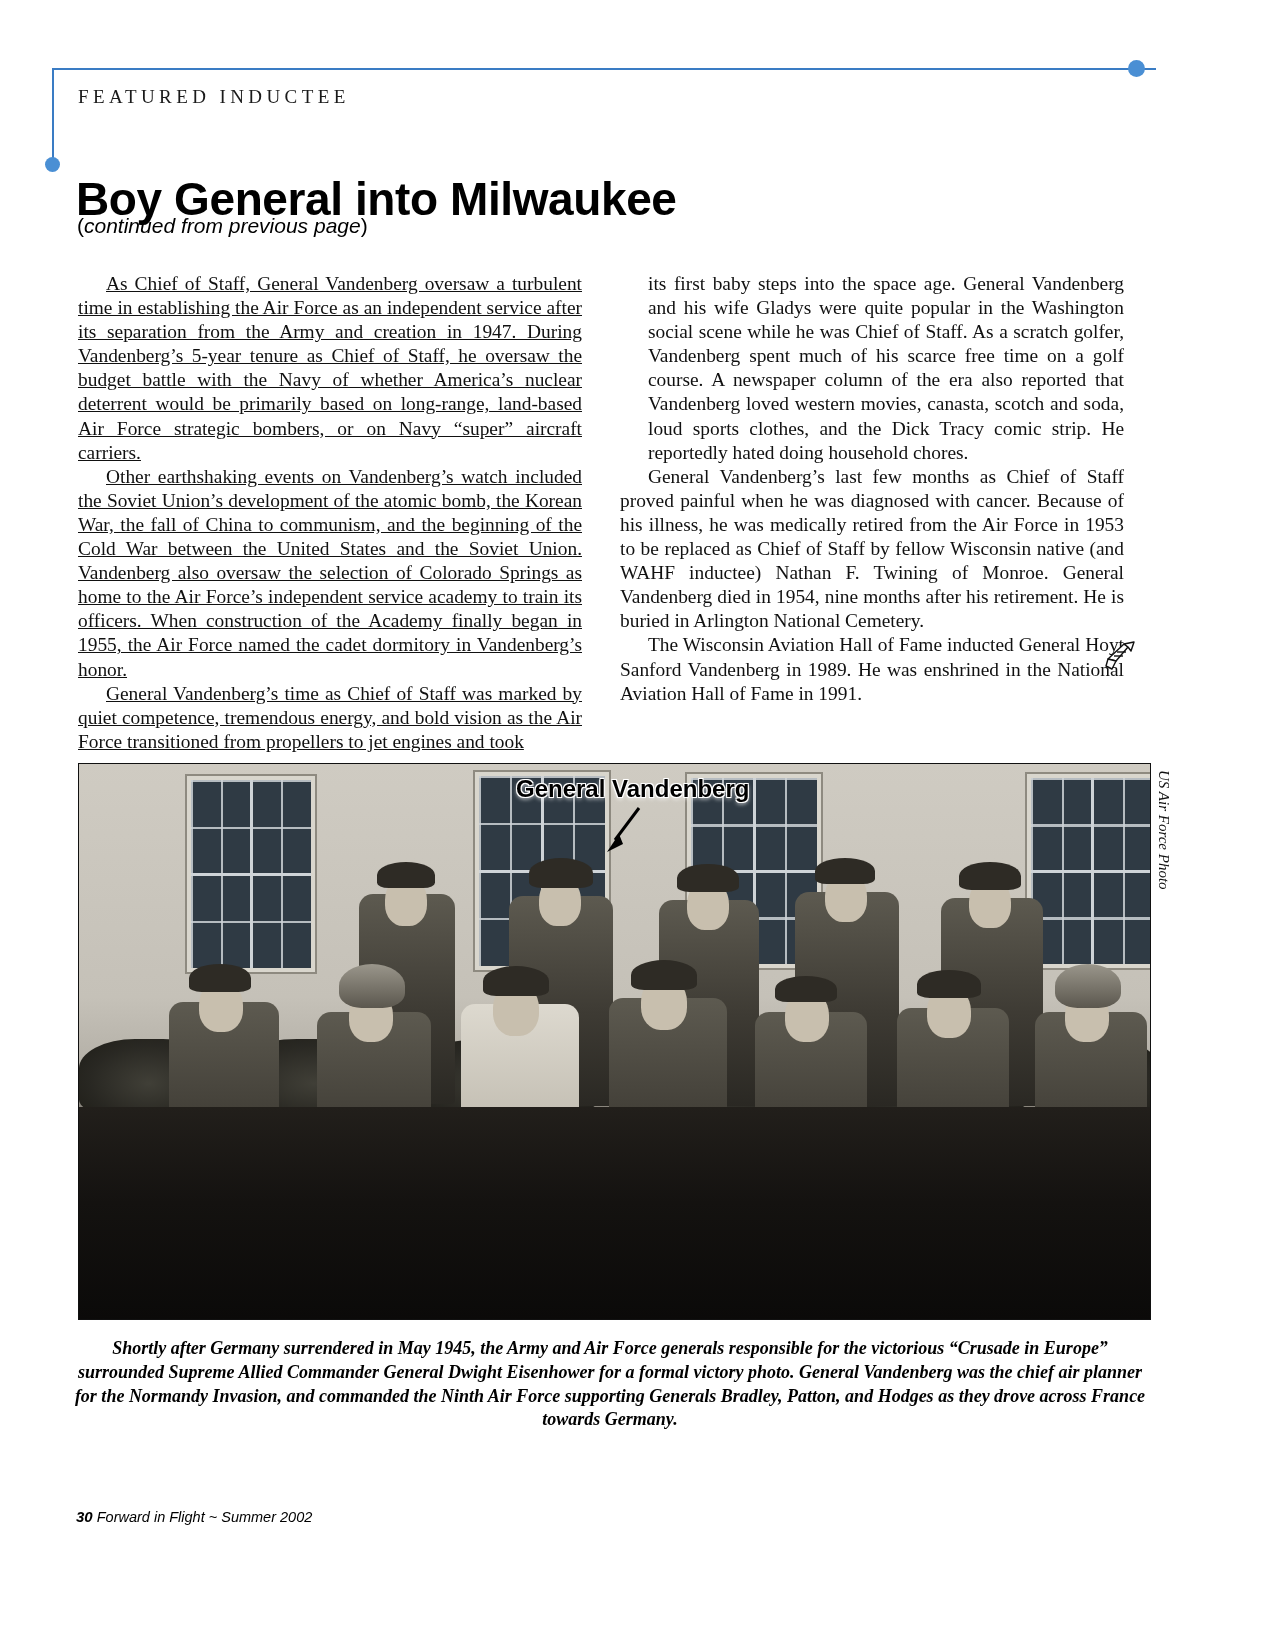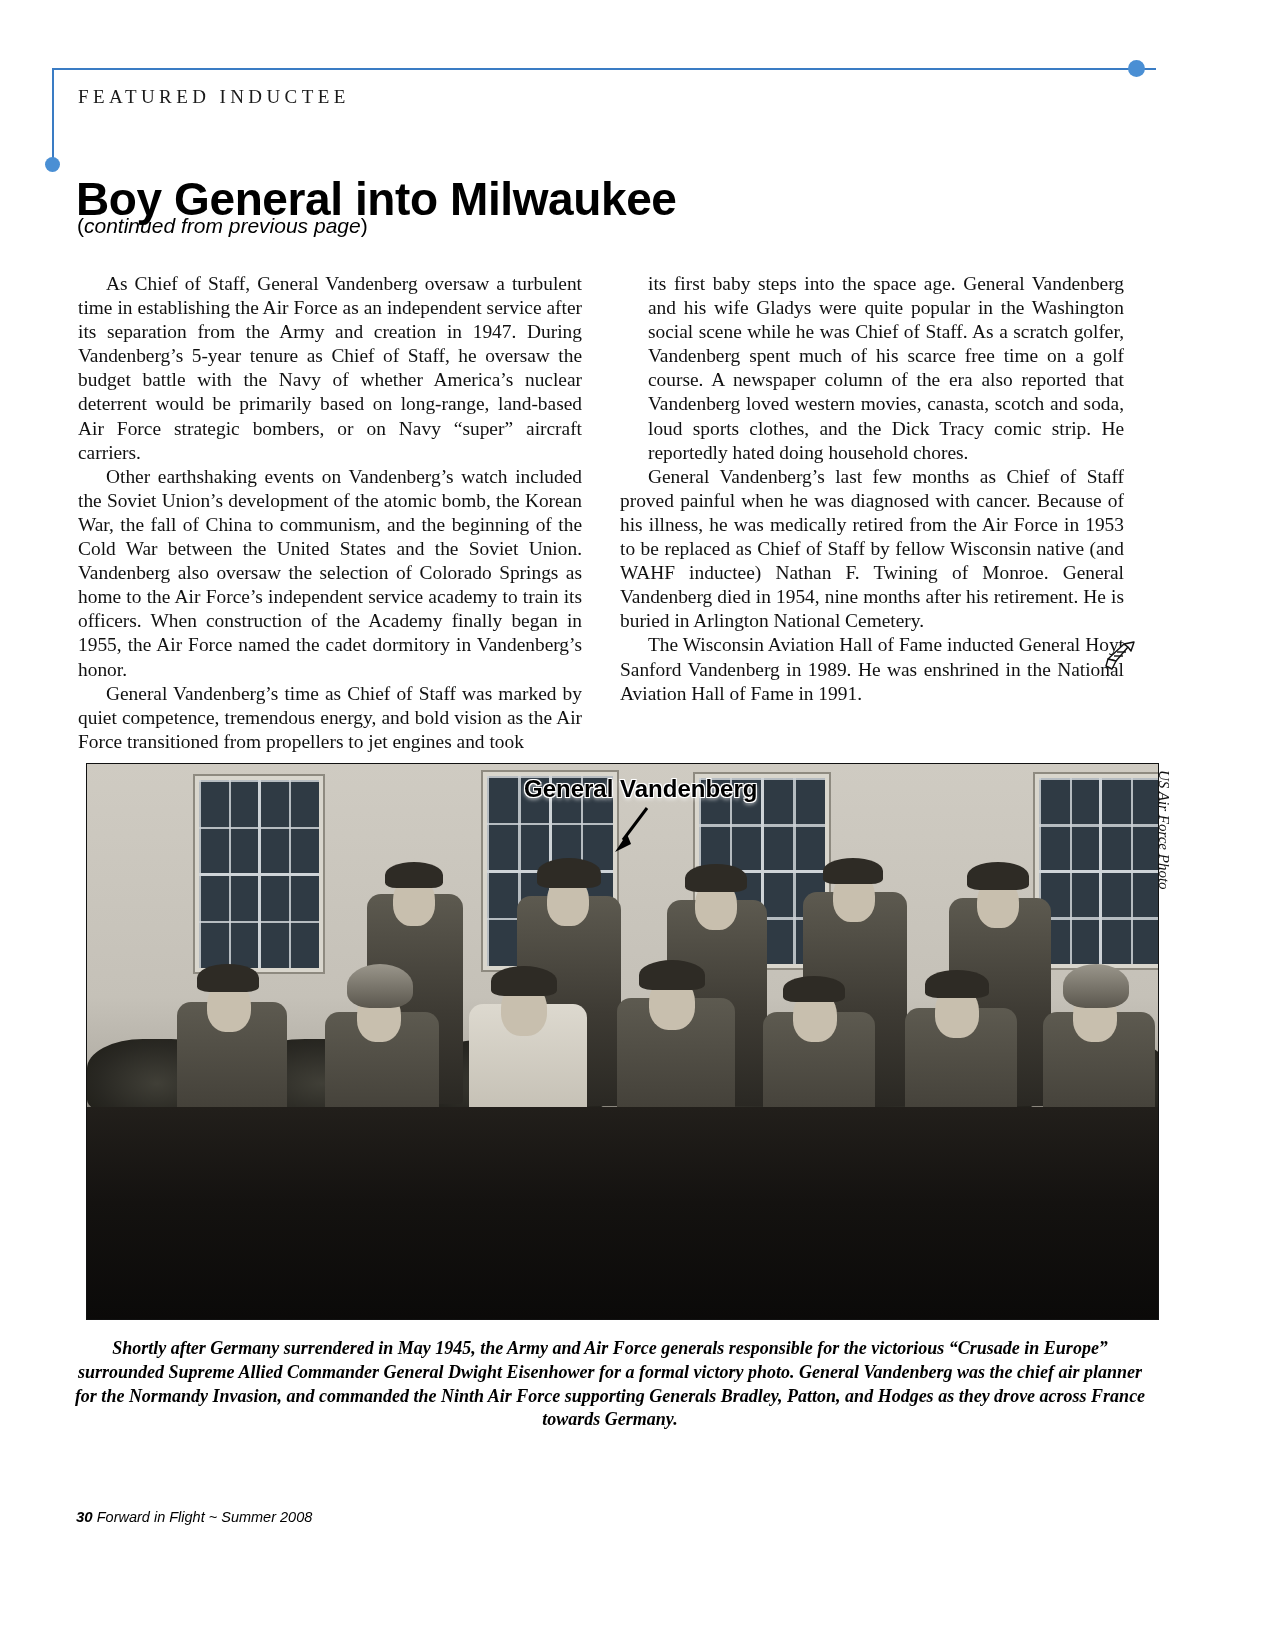--- a/index.html
+++ b/index.html
@@ -92,41 +92,41 @@
   .col {
     position: absolute;
     top: 272px;
     width: 504px;
     font-family: "Liberation Serif", serif;
     font-size: 19.4px;
     line-height: 24.1px;
     text-align: justify;
     color: #111;
   }
-  .col.left  { left: 78px; }
+  .col.left  { left: 78px; text-decoration: underline; }
   .col.right { left: 620px; }
   .col p {
     margin: 0;
     text-indent: 28px;
   }
   .col p.no-indent { text-indent: 0; margin-left: 28px; }
 
   
   .endmark {
     position: absolute;
     left: 1104px;
     top: 640px;
     width: 34px;
     height: 32px;
   }
 
   
   .photo-frame {
     position: absolute;
-    left: 86px;
+    left: 78px;
     top: 763px;
     width: 1071px;
     height: 555px;
     border: 1px solid #111;
     background: #ef4444;
     overflow: hidden;
   }
   .photo-wall {
     position: absolute;
     left: 0; top: 0; right: 0; bottom: 0;
@@ -371,14 +371,14 @@
     </svg>
   </div>
 </div>
 
 <div class="photo-credit">US Air Force Photo</div>
 
 <div class="caption">Shortly after Germany surrendered in May 1945, the Army and Air Force generals responsible for the victorious “Crusade in Europe” surrounded Supreme Allied Commander General Dwight Eisenhower for a formal victory photo. General Vandenberg was the chief air planner for the Normandy Invasion, and commanded the Ninth Air Force supporting Generals Bradley, Patton, and Hodges as they drove across France towards Germany.</div>
 
 <div class="footer">
   <span class="pg">30</span>
-  <span> Forward in Flight ~ Summer 2008</span>
+  <span> Forward in Flight ~ Summer 2002</span>
 </div>
 
 </body></html>

